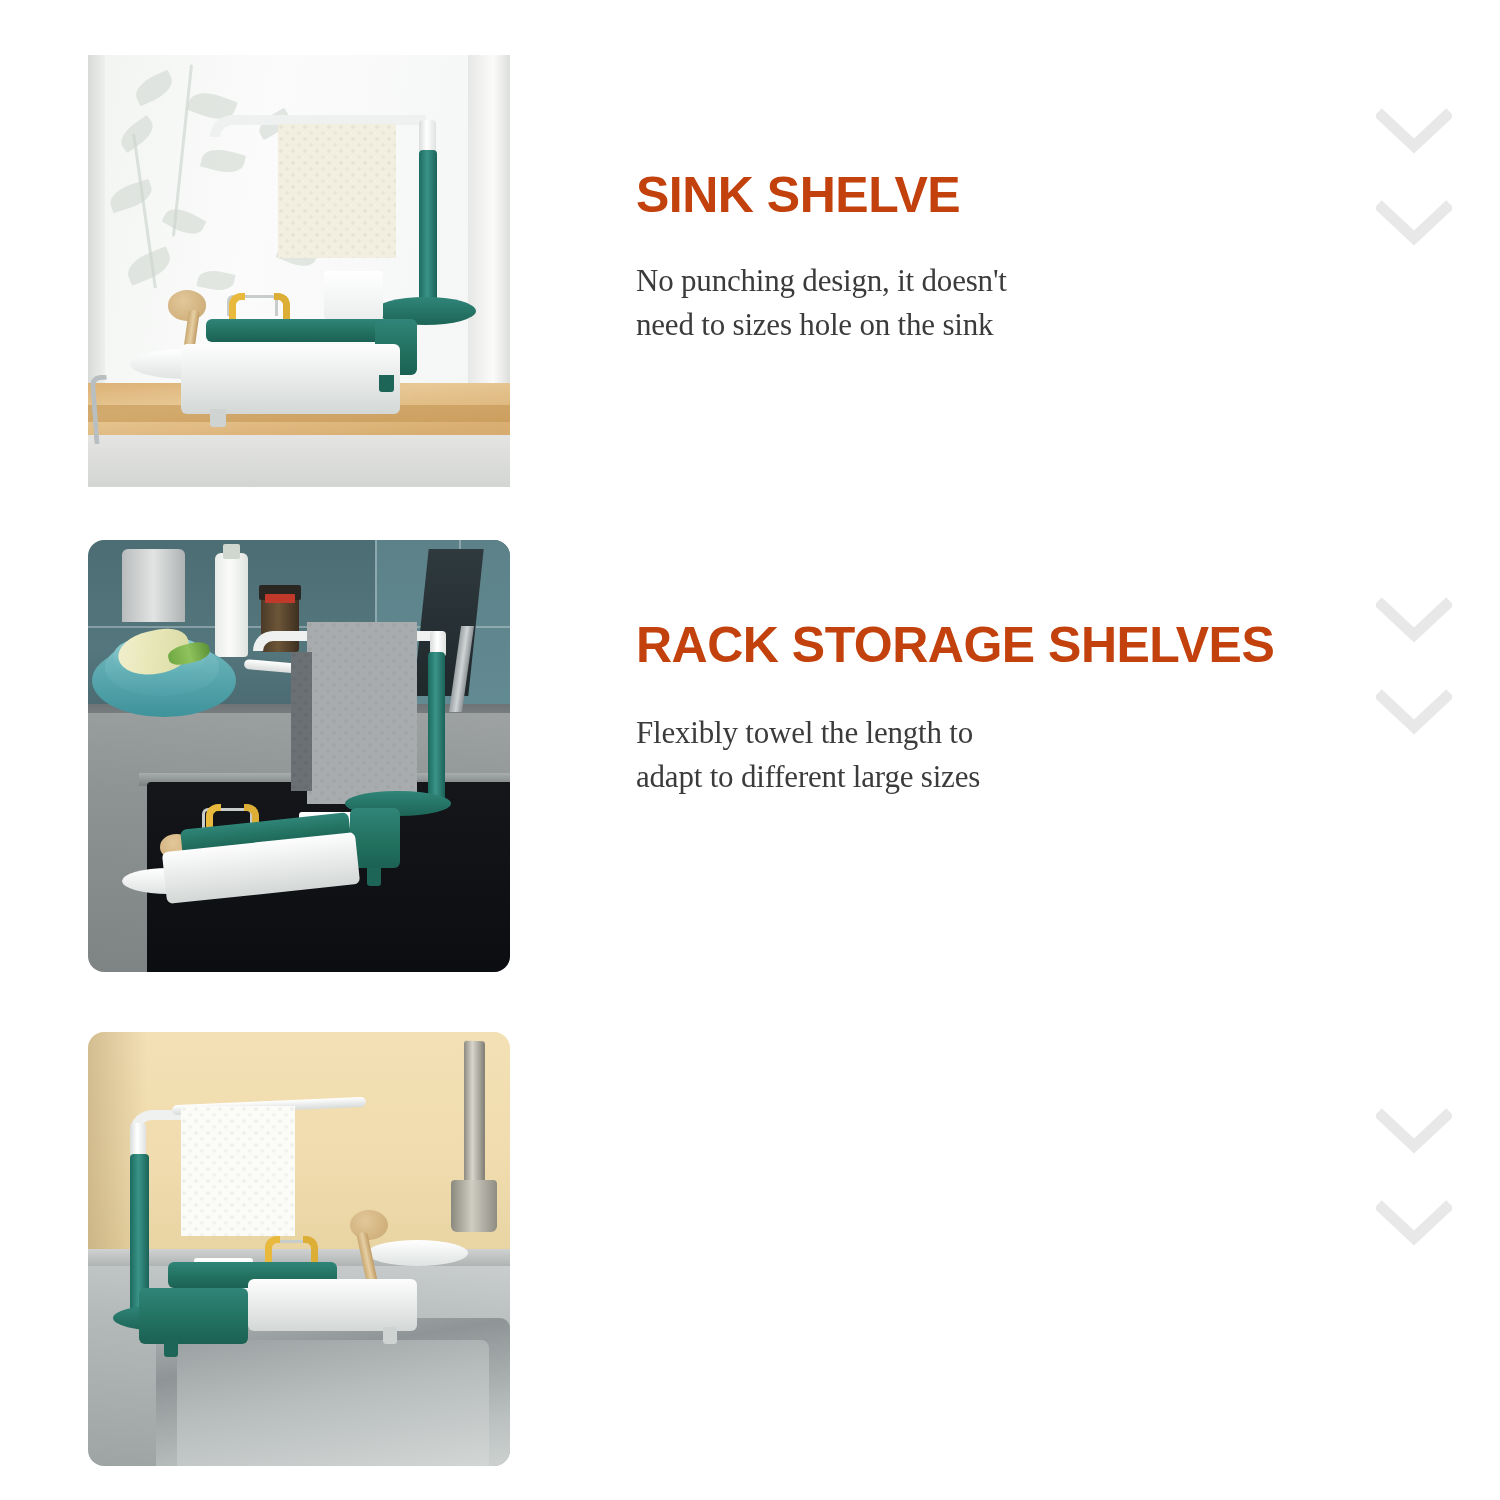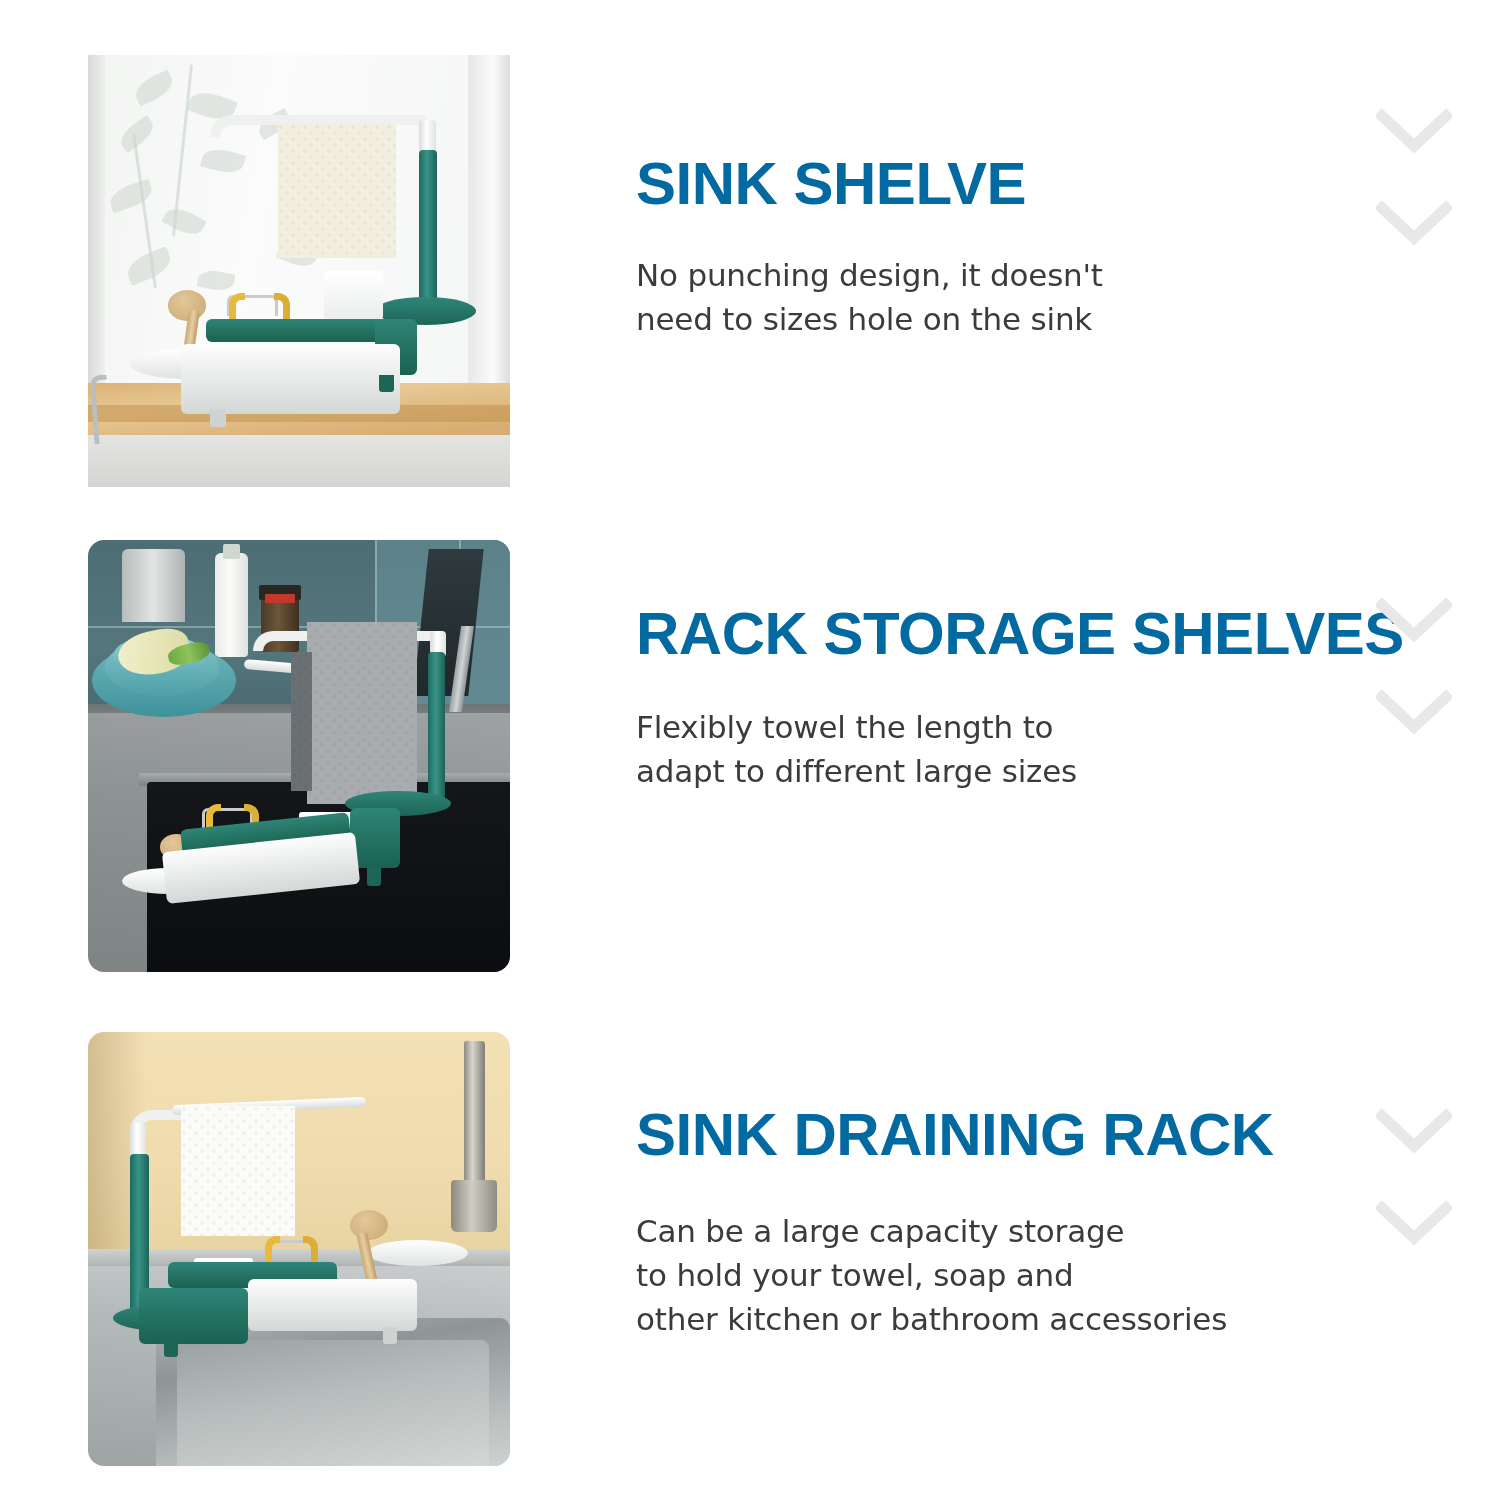--- a/index.html
+++ b/index.html
@@ -325,35 +325,36 @@
   .text-col {
     position: relative;
     flex: 1 1 auto;
     padding-left: 126px;
     padding-right: 40px;
     height: 100%;
   }
   .feature-title {
     font-family: "Liberation Sans", "DejaVu Sans", sans-serif;
     font-weight: bold;
-    font-size: 60px;
+    font-size: 50px;
     line-height: 1.04;
     letter-spacing: -0.5px;
-    color: #0369a1;
+    color: #c2410c;
     white-space: nowrap;
+    margin-top: 16px;
   }
   .feature-desc {
     font-family: "DejaVu Sans", "Liberation Sans", sans-serif;
     font-weight: normal;
     font-size: 31px;
     line-height: 1.42;
     color: #3b3b3b;
     letter-spacing: -0.2px;
   }
-  .feature-desc div { white-space: nowrap; }
+  .feature-desc div { white-space: nowrap; font-family: Liberation Serif, serif; }
 
   #row-0 .text-col { padding-top: 98px; }
   #row-0 .feature-desc { margin-top: 38px; }
   #row-1 .text-col { padding-top: 63px; }
   #row-1 .feature-desc { margin-top: 40px; }
   #row-2 .text-col { padding-top: 72px; }
   #row-2 .feature-desc { margin-top: 43px; }
 
   
   .chevron-stack {
@@ -570,28 +571,20 @@
 
           <div class="caddy-tray-teal" style="left:19%;top:53%;width:40%;height:6%;"></div>
           <div class="caddy-tray-white" style="left:38%;top:57%;width:40%;height:12%;"></div>
           <div class="caddy-tray-teal" style="left:12%;top:59%;width:26%;height:13%;"></div>
           <div class="caddy-foot-teal" style="left:18%;top:71%;width:14px;height:4%;"></div>
           <div class="caddy-foot" style="left:70%;top:68%;width:14px;height:4%;"></div>
         </div>
       </div>
     </div>
 
-    <div class="text-col">
-      <h2 class="feature-title">SINK DRAINING RACK</h2>
-      <div class="feature-desc">
-        <div>Can be a large capacity storage</div>
-        <div>to hold your towel, soap and</div>
-        <div>other kitchen or bathroom accessories</div>
-      </div>
-    </div>
   </div>
 
   <div class="chevron-stack" id="chev-2">
     <span class="chevron-icon">
       <svg viewBox="0 0 76 46">
           <polyline points="6,8 38,38 70,8" fill="none" stroke="#e8e8e8" stroke-width="11" stroke-linecap="square" stroke-linejoin="miter"></polyline>
         </svg>
     </span>
     <span class="chevron-icon">
       <svg viewBox="0 0 76 46">

